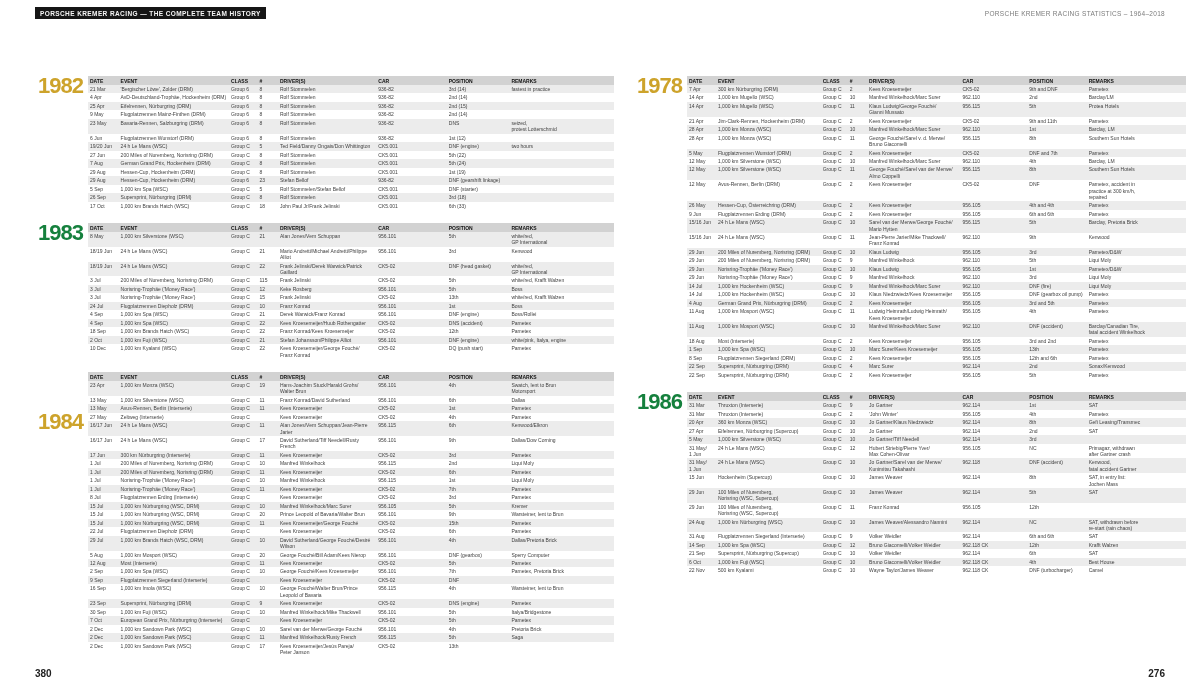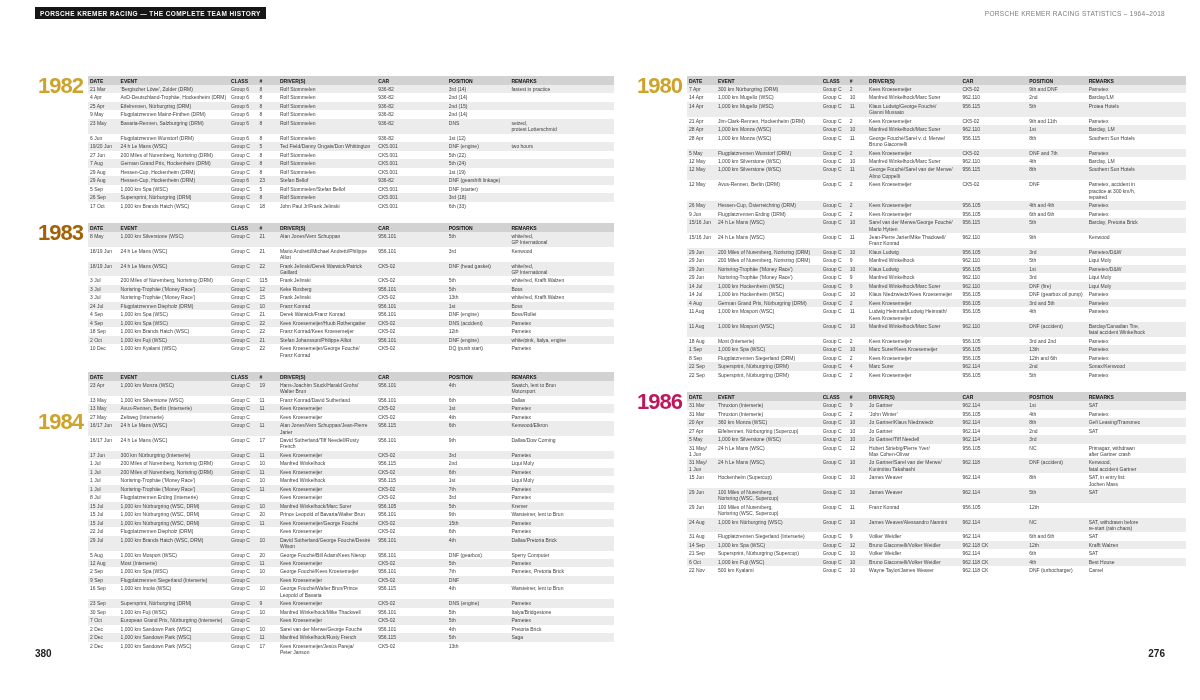--- a/index.html
+++ b/index.html
@@ -25,21 +25,21 @@
   .thead, .tr { display:grid;
     grid-template-columns: 6.2% 21.0% 5.4% 3.9% 18.7% 13.4% 11.9% auto; }
   .thead { background:#d2d2d2; }
   .th { font-size:5px; font-weight:bold; color:#111; padding:1.5px 2px 1.5px 0;
         line-height:6px; }
   .th:first-child, .td:first-child { padding-left:2px; }
   .tr.alt { background:#ececec; }
   .td { font-size:5px; line-height:6.3px; padding:1px 3px 1.2px 0; white-space:pre-line;
         color:#424242; }
 
-  .page-num { position:absolute; top:648px; font-size:10px; font-weight:bold; color:#222; }
+  .page-num { position:absolute; top:668px; font-size:10px; font-weight:bold; color:#222; }
   .page-num.pl { left:35px; }
   .page-num.pr { right:35px; }
 </style>
 </head>
 <body>
 
 <div class="spread">
 
   <div class="banner">PORSCHE KREMER RACING — THE COMPLETE TEAM HISTORY</div>
   <div class="right-title">PORSCHE KREMER RACING STATISTICS – 1964–2018</div>
@@ -198,21 +198,21 @@
               <div class="td">John Paul Jr/Frank Jelinski</div>
               <div class="td">CK5.001</div>
               <div class="td">6th (33)</div>
               <div class="td"></div>
             </div>
           </div>
     </div>
   </div>
 
   <div class="section">
-    <div class="year" style="color: #a16207;">1983</div>
+    <div class="year" style="color: #15803d;">1983</div>
     <div class="table">
       <div class="thead">
             <div class="th">DATE</div>
             <div class="th">EVENT</div>
             <div class="th">CLASS</div>
             <div class="th">#</div>
             <div class="th">DRIVER(S)</div>
             <div class="th">CAR</div>
             <div class="th">POSITION</div>
             <div class="th">REMARKS</div>
@@ -647,21 +647,21 @@
               <div class="td">CK5-02</div>
               <div class="td">13th</div>
               <div class="td"></div>
             </div>
           </div>
     </div>
   </div>
 </div>
   <div class="page-col right">
   <div class="section">
-    <div class="year" style="color: rgb(205, 163, 43);">1980</div>
+    <div class="year" style="color: rgb(205, 163, 43);">1978</div>
     <div class="table">
       <div class="thead">
             <div class="th">DATE</div>
             <div class="th">EVENT</div>
             <div class="th">CLASS</div>
             <div class="th">#</div>
             <div class="th">DRIVER(S)</div>
             <div class="th">CAR</div>
             <div class="th">POSITION</div>
             <div class="th">REMARKS</div>
@@ -954,21 +954,21 @@
               <div class="td">Kees Kroesemeijer</div>
               <div class="td">956.105</div>
               <div class="td">5th</div>
               <div class="td">Pametex</div>
             </div>
           </div>
     </div>
   </div>
 
   <div class="section">
-    <div class="year" style="color: #be185d;">1986</div>
+    <div class="year" style="color: #15803d;">1986</div>
     <div class="table">
       <div class="thead">
             <div class="th">DATE</div>
             <div class="th">EVENT</div>
             <div class="th">CLASS</div>
             <div class="th">#</div>
             <div class="th">DRIVER(S)</div>
             <div class="th">CAR</div>
             <div class="th">POSITION</div>
             <div class="th">REMARKS</div>

